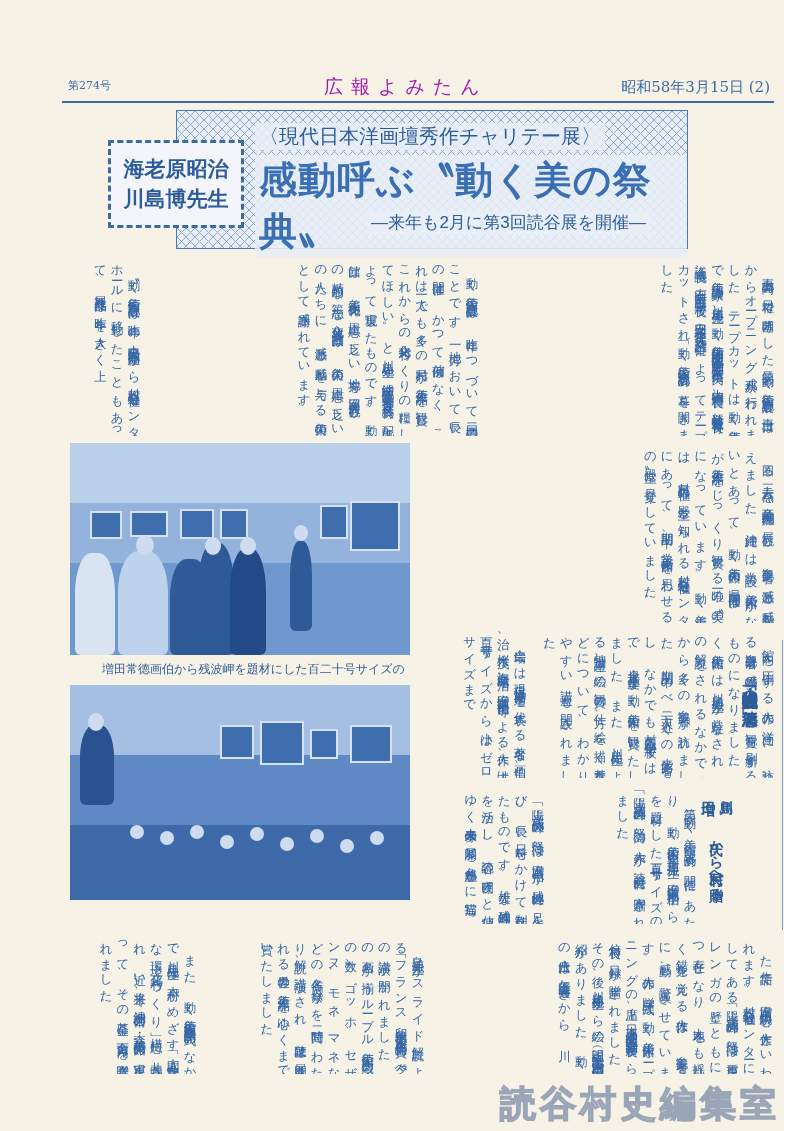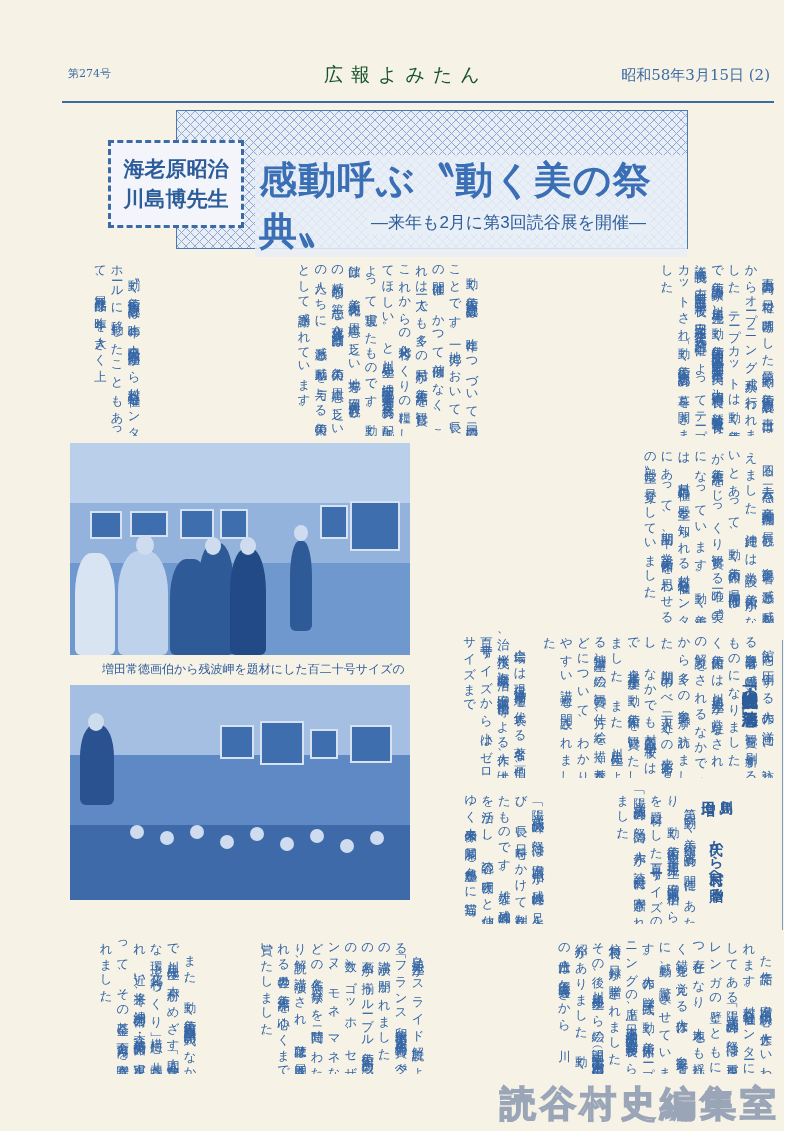--- a/index.html
+++ b/index.html
@@ -3,23 +3,23 @@
 <meta charset="utf-8">
 <style>
   html, body { margin:0; padding:0; }
   body {
     width:800px; height:1131px; position:relative; overflow:hidden;
     background:#f6f2e6;
     font-family:"DejaVu Serif", serif;
     color:#2f5e9c;
   }
   .page { position:absolute; left:0; top:0; width:800px; height:1131px; }
-  .header { position:absolute; left:68px; top:62px; width:702px; height:24px;text-decoration:underline; }
+  .header { position:absolute; left:68px; top:74px; width:702px; height:24px;text-decoration:underline; }
   .issue { position:absolute; left:0; top:4px; font-size:11px; color:#3c6aa4; }
-  .paper-title { position:absolute; left:256px; top:0; font-size:19px; letter-spacing:8px; font-family:"DejaVu Sans", sans-serif; color:#14532d; }
+  .paper-title { position:absolute; left:256px; top:0; font-size:19px; letter-spacing:8px; font-family:"DejaVu Sans", sans-serif; color:#a21caf; }
   .date { position:absolute; right:0; top:4px; font-size:15px; color:#3c6aa4; }
   .rule { position:absolute; left:62px; top:101px; width:712px; height:2px; background:#3c6aa4; }
 
   .banner {
     position:absolute; left:176px; top:110px; width:510px; height:137px;
     border:1px solid #4a79b5;
     background-color:#e9eef6;
     background-image:
       linear-gradient(135deg, transparent 45%, #8eaad2 46%, #8eaad2 54%, transparent 55%),
       linear-gradient(45deg, transparent 45%, #8eaad2 46%, #8eaad2 54%, transparent 55%);
@@ -77,20 +77,21 @@
 <div class="page">
 
   <div class="header">
     <span class="issue">第274号</span>
     <span class="paper-title">広報よみたん</span>
     <span class="date"><span>昭和58年3月15日</span> <span>(2)</span></span>
   </div>
   <div class="rule"></div>
 
   <div class="banner">
+    <div class="banner-sub">〈現代日本洋画壇秀作チャリテー展〉</div>
     <div class="banner-main">感動呼ぶ〝動く美の祭典〟</div>
     <div class="banner-tag">―来年も2月に第3回読谷展を開催―</div>
   </div>
 
   <div class="kicker">
     <span>海老原昭治</span>
     <span>川島博先生</span>
   </div>
 
   <div class="vcol" style="left:484px; top:256px; width:292px; height:180px;">

